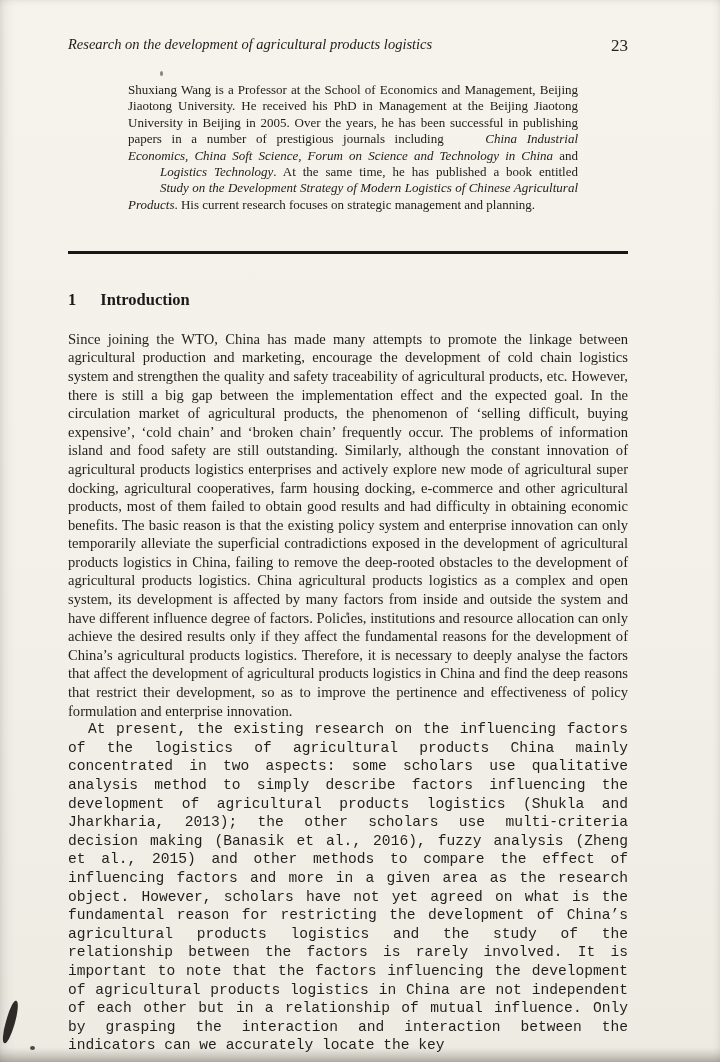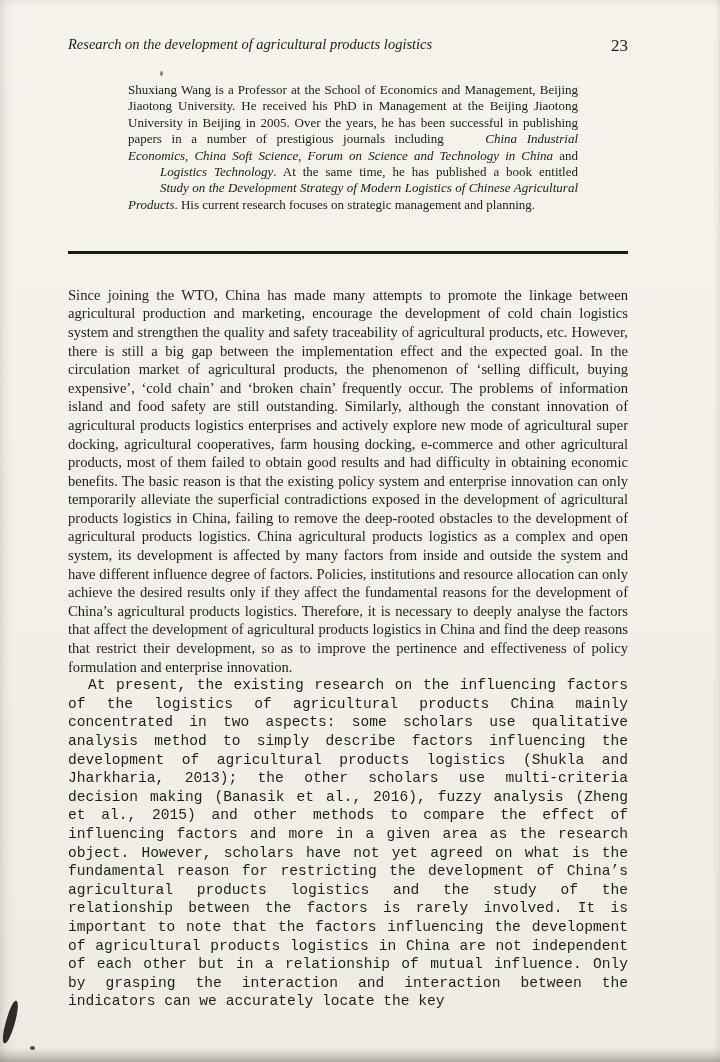--- a/index.html
+++ b/index.html
@@ -76,21 +76,21 @@
     margin-right: 24px;
   }
   .body-para {
     margin: 0;
     font-size: 14.6px;
     line-height: 18.6px;
     text-align: justify;
     color: #201f1d;
   }
   .body-para.first {
-    margin-top: 32px;
+    margin-top: 20px;
   }
   .body-para.indented {
     text-indent: 20px;
     font-family: Liberation Mono, monospace;
   }
   
   .mark-bottom-left {
     position: absolute;
     left: 6px;
     bottom: 18px;
@@ -148,20 +148,23 @@
 
     <div class="running-head">
       <span class="running-title">Research on the development of agricultural products logistics</span>
       <span class="page-number">23</span>
     </div>
 
     <p class="bio"><span>Shuxiang Wang is a Professor at the School of Economics and Management, Beijing Jiaotong University. He received his PhD in Management at the Beijing Jiaotong University in Beijing in 2005. Over the years, he has been successful in publishing papers in a number of prestigious journals including </span><i>China Industrial Economics, China Soft Science, Forum on Science and Technology in China</i><span> and </span><i>Logistics Technology</i><span>. At the same time, he has published a book entitled </span><i>Study on the Development Strategy of Modern Logistics of Chinese Agricultural Products</i><span>. His current research focuses on strategic management and planning.</span></p>
 
     <hr class="rule">
 
+    <h1 class="section-heading">
+      <span class="section-number">1</span><span>Introduction</span>
+    </h1>
 
     <p class="body-para first">Since joining the WTO, China has made many attempts to promote the linkage between agricultural production and marketing, encourage the development of cold chain logistics system and strengthen the quality and safety traceability of agricultural products, etc. However, there is still a big gap between the implementation effect and the expected goal. In the circulation market of agricultural products, the phenomenon of ‘selling difficult, buying expensive’, ‘cold chain’ and ‘broken chain’ frequently occur. The problems of information island and food safety are still outstanding. Similarly, although the constant innovation of agricultural products logistics enterprises and actively explore new mode of agricultural super docking, agricultural cooperatives, farm housing docking, e-commerce and other agricultural products, most of them failed to obtain good results and had difficulty in obtaining economic benefits. The basic reason is that the existing policy system and enterprise innovation can only temporarily alleviate the superficial contradictions exposed in the development of agricultural products logistics in China, failing to remove the deep-rooted obstacles to the development of agricultural products logistics. China agricultural products logistics as a complex and open system, its development is affected by many factors from inside and outside the system and have different influence degree of factors. Policies, institutions and resource allocation can only achieve the desired results only if they affect the fundamental reasons for the development of China’s agricultural products logistics. Therefore, it is necessary to deeply analyse the factors that affect the development of agricultural products logistics in China and find the deep reasons that restrict their development, so as to improve the pertinence and effectiveness of policy formulation and enterprise innovation.</p>
 
     <p class="body-para indented">At present, the existing research on the influencing factors of the logistics of agricultural products China mainly concentrated in two aspects: some scholars use qualitative analysis method to simply describe factors influencing the development of agricultural products logistics (Shukla and Jharkharia, 2013); the other scholars use multi-criteria decision making (Banasik et al., 2016), fuzzy analysis (Zheng et al., 2015) and other methods to compare the effect of influencing factors and more in a given area as the research object. However, scholars have not yet agreed on what is the fundamental reason for restricting the development of China’s agricultural products logistics and the study of the relationship between the factors is rarely involved. It is important to note that the factors influencing the development of agricultural products logistics in China are not independent of each other but in a relationship of mutual influence. Only by grasping the interaction and interaction between the indicators can we accurately locate the key</p>
 
   </div>
 
   <div class="mark-bottom-left"></div>
   <div class="speck-a"></div>
   <div class="speck-b"></div>

